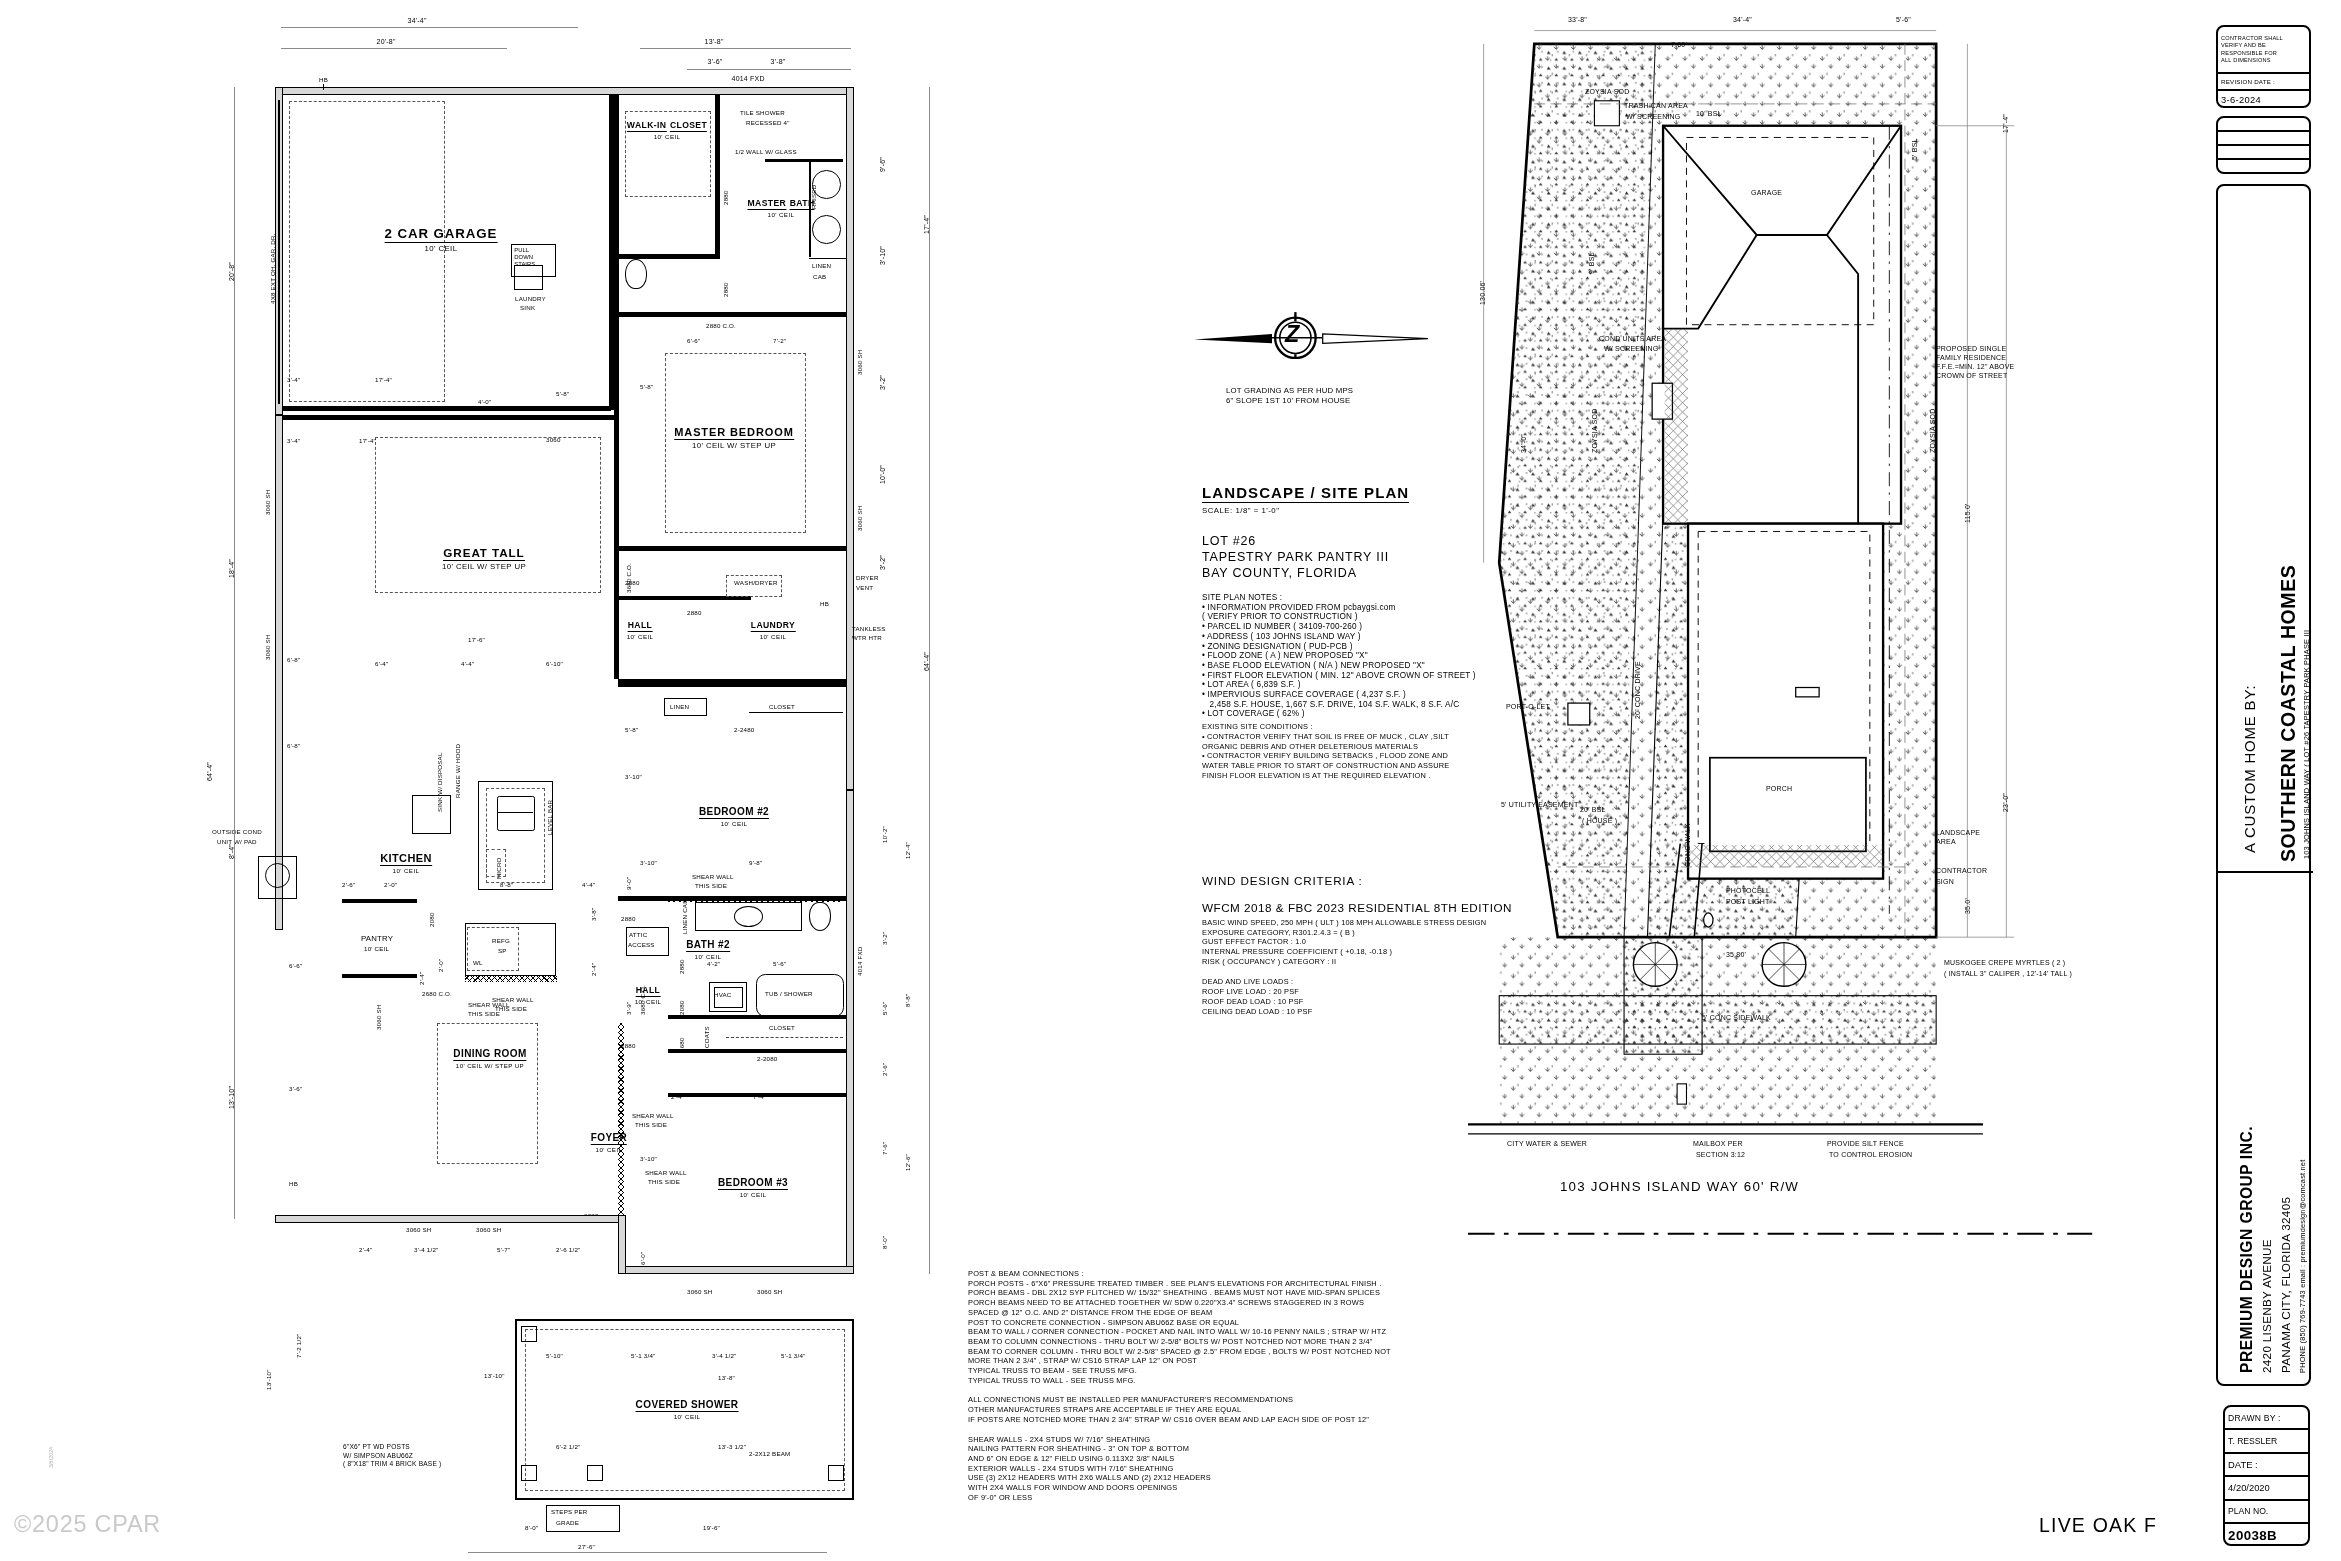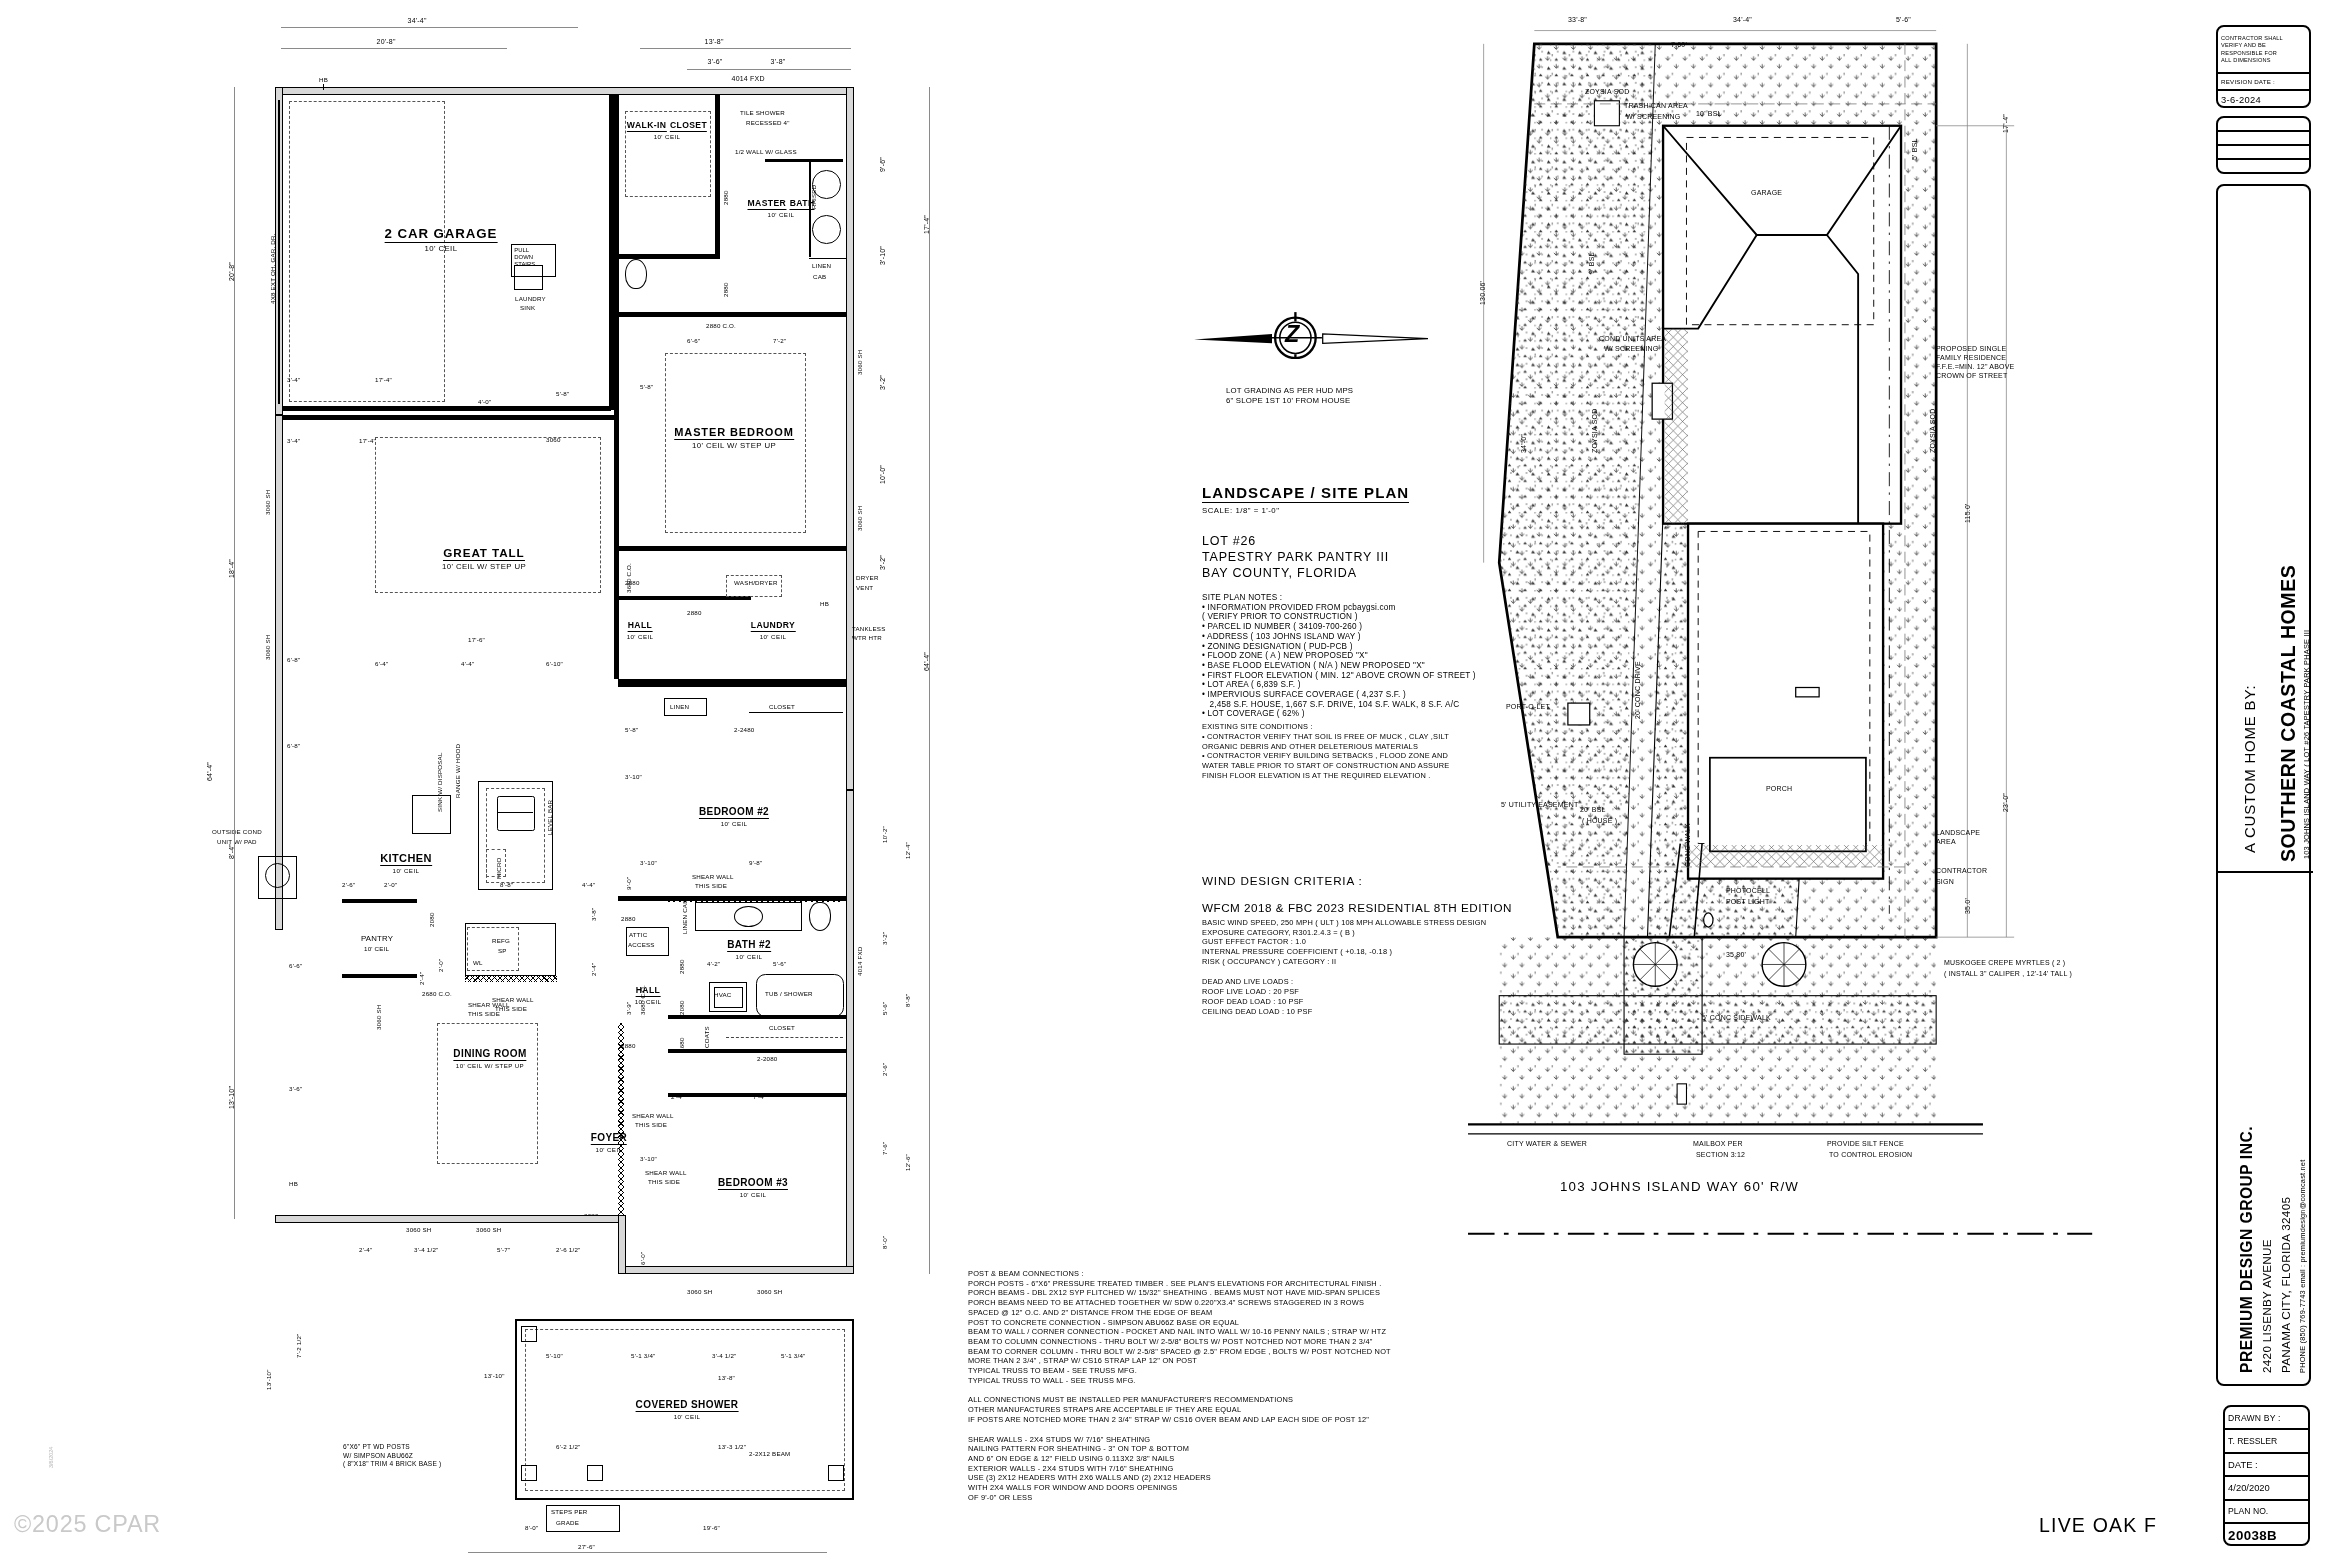--- a/index.html
+++ b/index.html
@@ -230,21 +230,21 @@
     <div class="lbl tiny vert" style="left:881px;top:843px;">10'-2"</div>
     <div class="lbl tiny vert" style="left:904px;top:859px;">12'-4"</div>
 
     <div class="shearw" style="position:absolute;left:668px;top:896px;width:172px;height:5.5px;"></div>
     <div class="lbl tiny" style="left:692px;top:873px;">SHEAR WALL</div>
     <div class="lbl tiny" style="left:695px;top:882px;">THIS SIDE</div>
     <div class="lbl tiny vert" style="left:681px;top:934px;">LINEN CAB</div>
     <div class="abs" style="left:695px;top:902px;width:105px;height:26.5px;border:1.2px solid #000;"></div>
     <div class="abs" style="left:734px;top:906px;width:26.5px;height:19px;border:1.2px solid #000;border-radius:50%;"></div>
     <div class="abs" style="left:809px;top:902px;width:20px;height:26.5px;border:1.2px solid #000;border-radius:45% 45% 50% 50%;"></div>
-    <div class="room xs" style="left:749px;top:937px;">
+    <div class="room xs" style="left:708px;top:937px;">
       <div class="nm" style="font-size:10px;">BATH #2</div>
       <div class="sub">10' CEIL</div>
     </div>
     <div class="abs" style="left:709px;top:982px;width:36px;height:28px;border:1.6px solid #000;"></div>
     <div class="abs" style="left:714px;top:987px;width:26.5px;height:19px;border:0.9px solid #000;"></div>
     <div class="lbl tiny" style="left:714px;top:991px;">HVAC</div>
     <div class="abs" style="left:756px;top:974px;width:86px;height:41px;border:1.4px solid #000;border-radius:9.4px;"></div>
     <div class="lbl tiny" style="left:765px;top:990px;">TUB / SHOWER</div>
     <div class="abs" style="left:626px;top:927px;width:41px;height:26.5px;border:1.2px solid #000;"></div>
     <div class="lbl tiny" style="left:629px;top:931px;">ATTIC</div>

